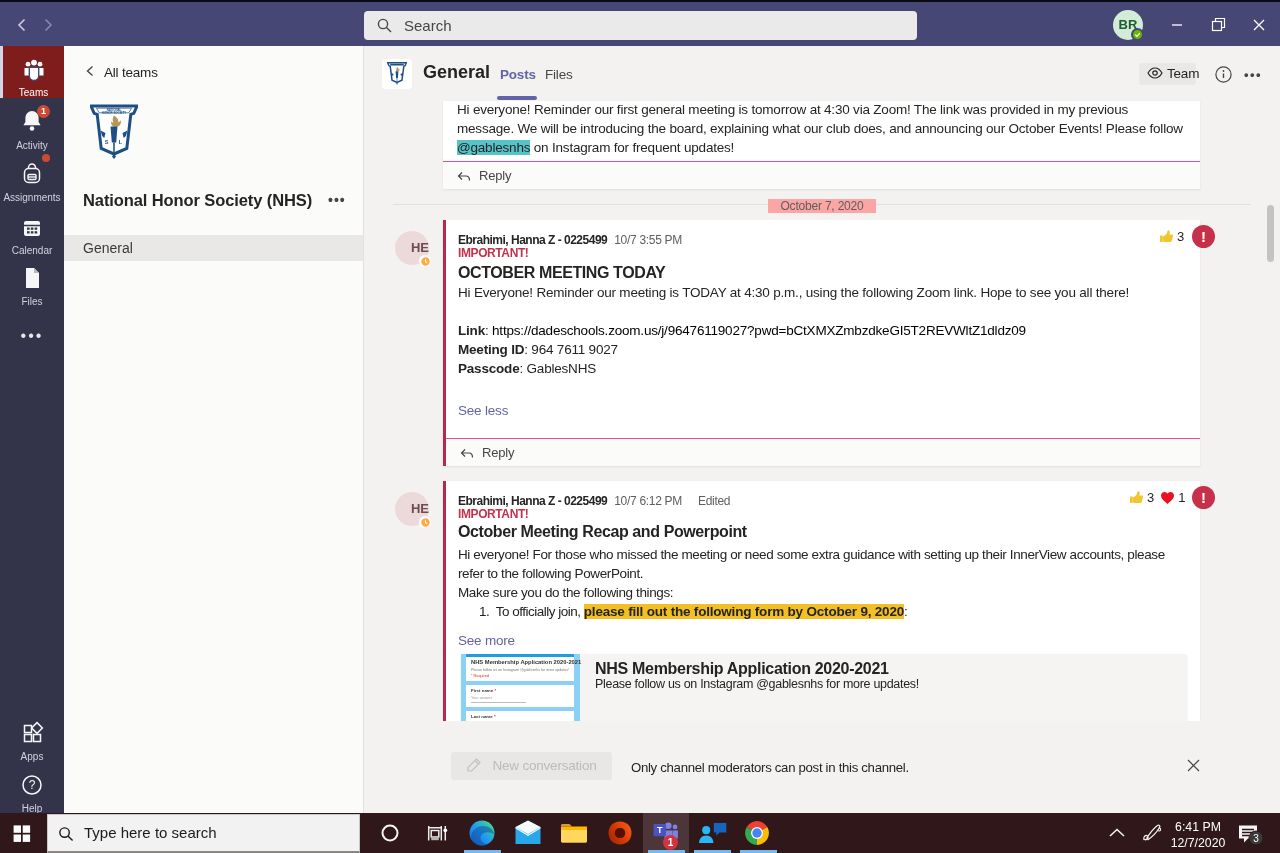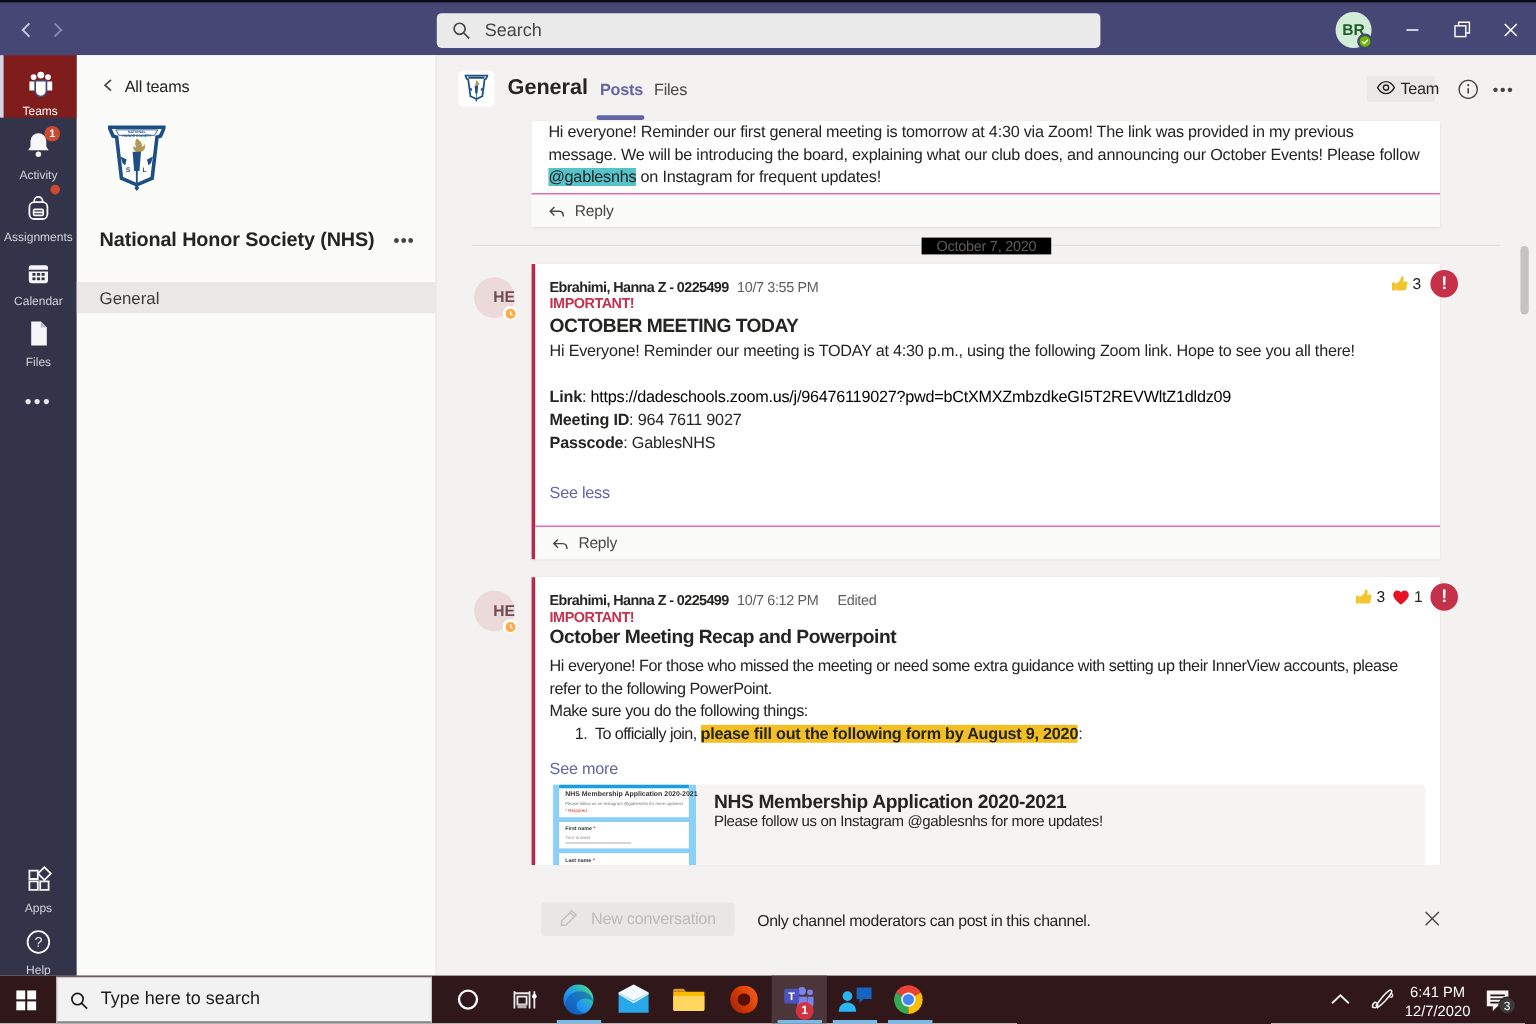--- a/index.html
+++ b/index.html
@@ -225,21 +225,21 @@
   <div id="msgs">
 
     <div class="card" style="top:55px;height:88px;">
       <div class="msgbody" style="position:absolute;left:14px;top:-1px;width:730px;">Hi everyone! Reminder our first general meeting is tomorrow at 4:30 via Zoom! The link was provided in my previous message. We will be introducing the board, explaining what our club does, and announcing our October Events! Please follow <span style="background:#56c3c9;">@gablesnhs</span> on Instagram for frequent updates!</div>
       <div class="replybar"><svg width="14" height="11" viewBox="0 0 14 11" style="margin:0 8px 0 14px;vertical-align:-2px">
             <path d="M5 1.5 L1.5 5 L5 8.5 M1.5 5 H9 C11.5 5 12.5 6.5 12.5 9.5" fill="none" stroke="#484644" stroke-width="1.2"></path>
           </svg>Reply</div>
     </div>
 
     <div style="position:absolute;left:29px;top:158px;width:857px;border-top:1px solid #e1dfdd;"></div>
-    <div style="position:absolute;left:0;top:150px;width:916px;text-align:center;"><span style="background:#000000;padding:0 12px;font-size:12px;letter-spacing:-0.2px;color:#605e5c;">October 7, 2020</span></div>
+    <div style="position:absolute;left:0;top:150px;width:916px;text-align:center;"><span style="background:#fca5a5;padding:0 12px;font-size:12px;letter-spacing:-0.2px;color:#605e5c;">October 7, 2020</span></div>
 
     <div class="avatar" style="top:185px;">HE
       <div class="clockbadge">
           <svg width="9" height="9" viewBox="0 0 9 9">
             <circle cx="4.5" cy="4.5" r="4.2" fill="#ffaa44"></circle>
             <path d="M4.5 2.2 V4.7 L6.2 5.8" fill="none" stroke="#fff" stroke-width="1.1"></path>
           </svg>
         </div>
     </div>
     <div class="card imp" style="top:174px;height:246px;">
@@ -264,21 +264,21 @@
             <circle cx="4.5" cy="4.5" r="4.2" fill="#ffaa44"></circle>
             <path d="M4.5 2.2 V4.7 L6.2 5.8" fill="none" stroke="#fff" stroke-width="1.1"></path>
           </svg>
         </div>
     </div>
     <div class="card imp" style="top:435px;height:240px;">
       <div style="position:absolute;left:12px;top:10px;"><span class="msgname">Ebrahimi, Hanna Z - 0225499</span><span class="msgtime" style="margin-left:7px;">10/7 6:12 PM</span><span class="msgtime" style="margin-left:16px;">Edited</span></div>
       <div class="important" style="position:absolute;left:12px;top:26px;">IMPORTANT!</div>
       <div class="msgtitle" style="position:absolute;left:12px;top:42px;">October Meeting Recap and Powerpoint</div>
       <div class="msgbody" style="position:absolute;left:12px;top:64px;width:734px;letter-spacing:-0.38px;">Hi everyone! For those who missed the meeting or need some extra guidance with setting up their InnerView accounts, please refer to the following PowerPoint.<br>Make sure you do the following things:</div>
-      <div class="msgbody" style="position:absolute;left:33px;top:121px;"><span style="letter-spacing:-0.5px">1.&nbsp;&nbsp;To officially join, </span><b style="background:#f2c024;">please fill out the following form by August 9, 2020</b>:</div>
+      <div class="msgbody" style="position:absolute;left:33px;top:121px;"><span style="letter-spacing:-0.5px">1.&nbsp;&nbsp;To officially join, </span><b style="background:#f2c024;">please fill out the following form by October 9, 2020</b>:</div>
       <div class="seemore" style="position:absolute;left:12px;top:152px;">See more</div>
       <div class="react" style="position:absolute;left:682px;top:8px;"><svg width="16" height="16" viewBox="0 0 16 16" style="vertical-align:-3px">
             <path d="M2 7.5 h2.6 v6.5 H2 z" fill="#f2c42d"></path>
             <path d="M4.6 8.5 C6.5 8 8.5 6.5 9 4.8 C9.4 3.4 9.6 2.2 10.5 2.3 C11.5 2.4 12 3.4 11.7 4.8 L11.2 6.6 L13.8 6.6 C14.7 6.6 15.2 7.3 15 8.1 L13.9 12.6 C13.7 13.5 13 14 12.1 14 L7.5 14 C6.3 14 5.3 13.6 4.6 13.2 Z" fill="#f2c42d"></path>
           </svg><span class="rcount">3</span><svg width="15" height="14" viewBox="0 0 15 14" style="vertical-align:-3px">
             <path d="M7.5 13 C4 10 1 7.6 1 4.6 C1 2.6 2.6 1 4.5 1 C5.8 1 6.9 1.7 7.5 2.8 C8.1 1.7 9.2 1 10.5 1 C12.4 1 14 2.6 14 4.6 C14 7.6 11 10 7.5 13 Z" fill="#e81224"></path>
           </svg><span class="rcount">1</span></div>
       <div class="urgentbadge" style="position:absolute;left:746px;top:5px;"></div>
       <div id="attach">
         <div id="formthumb">

